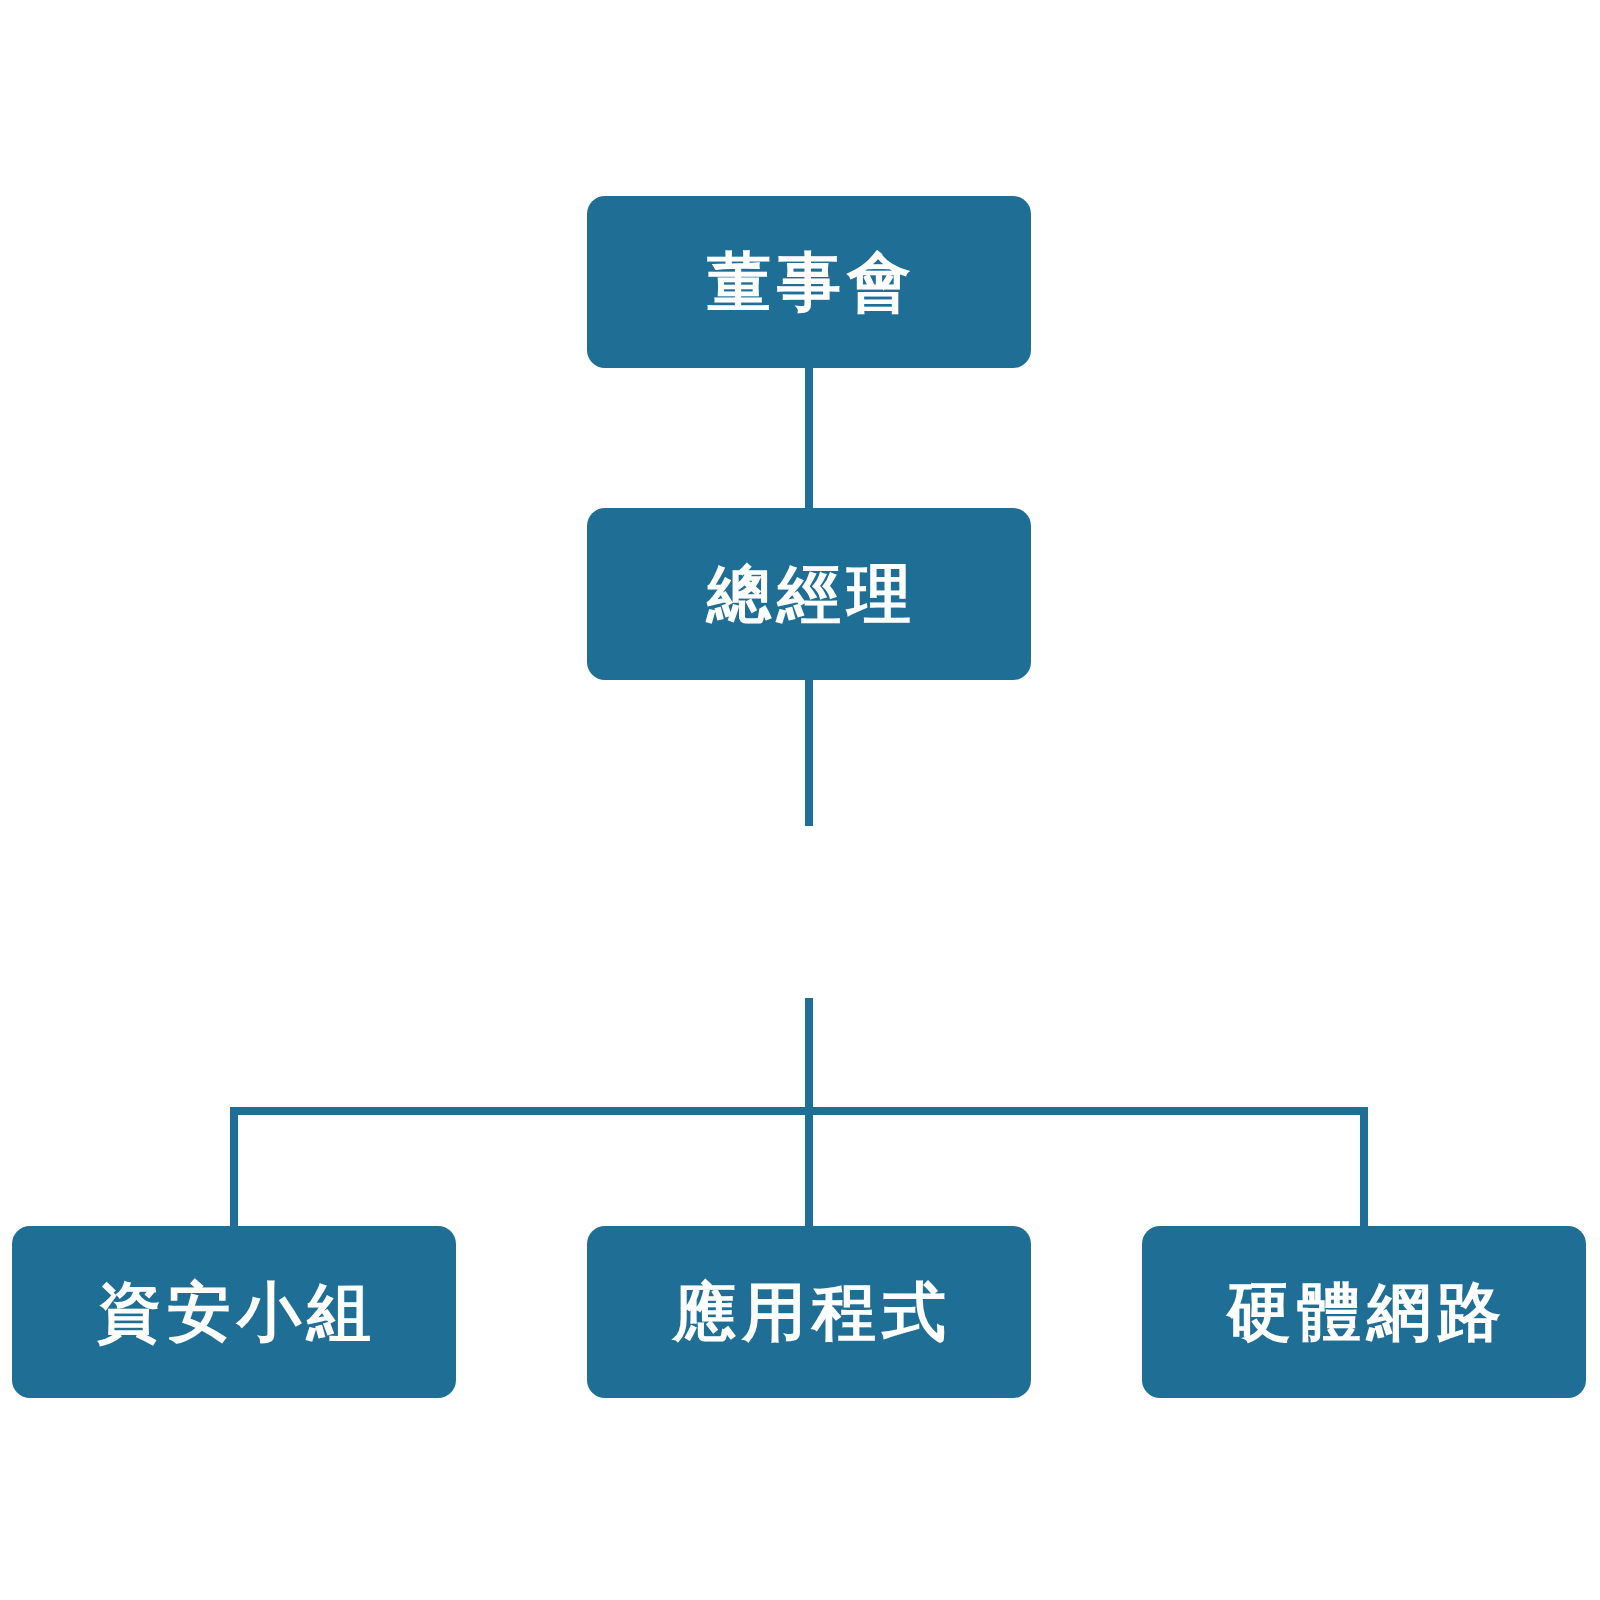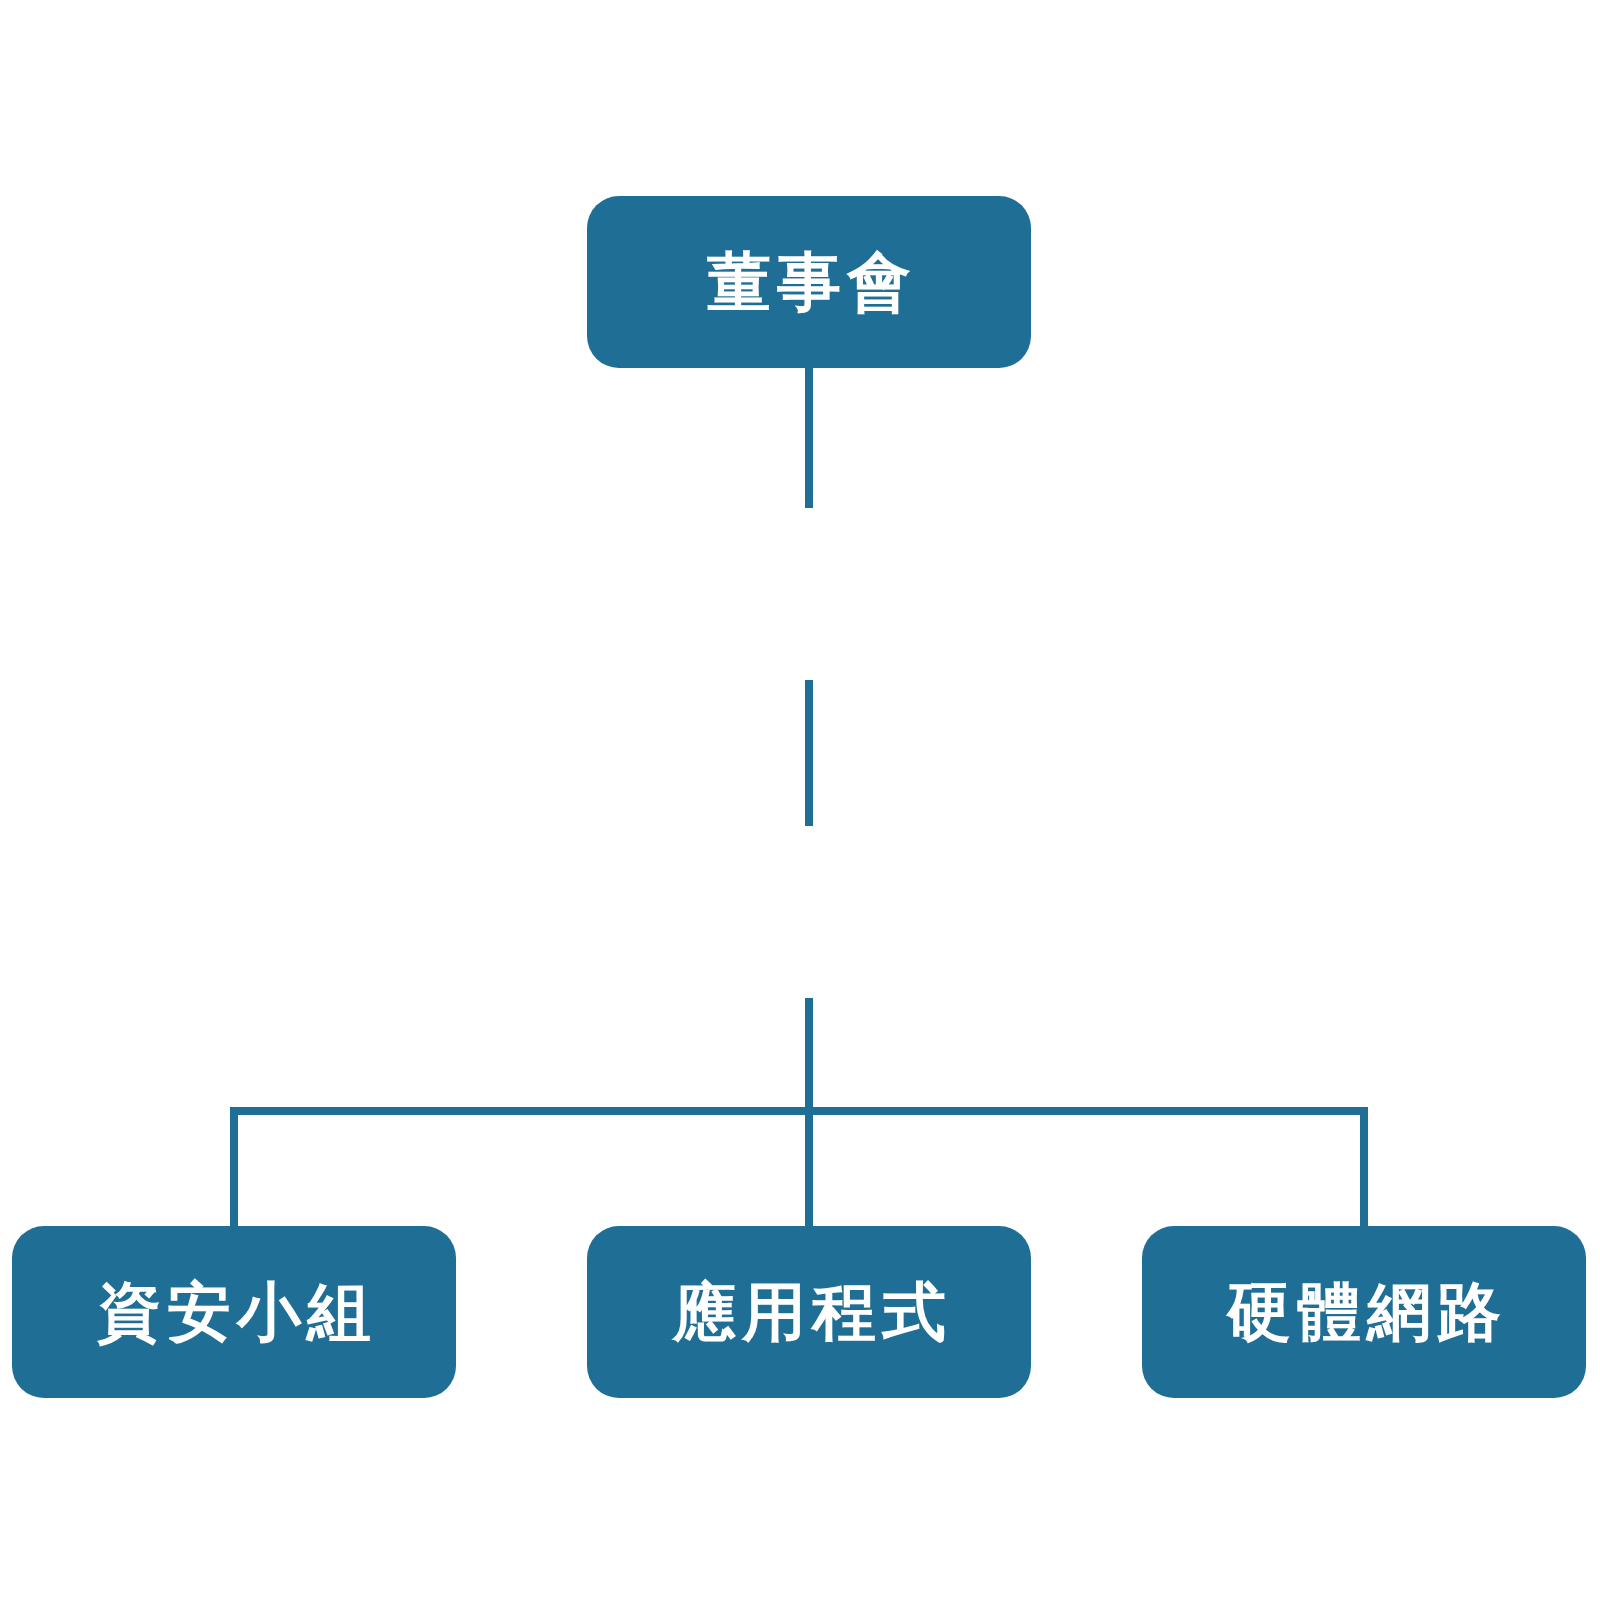--- a/index.html
+++ b/index.html
@@ -13,21 +13,21 @@
     position:relative;
     width:1600px;height:1600px;
     background:var(--bg);
     overflow:hidden;
     font-family:"DejaVu Sans", sans-serif;
   }
   .node{
     position:absolute;
     width:444px;height:172px;
     background:var(--node-fill);
-    border-radius:32px;
+    border-radius:18px;
     display:flex;align-items:center;justify-content:center;
   }
   .node-label{
     color:var(--node-text);
     font-size:64px;
     font-weight:bold;
     letter-spacing:6px;
     text-indent:6px;
     white-space:nowrap;
     line-height:1;
@@ -60,20 +60,23 @@
   <div class="edge edge-v seg-it-rail"></div>
   <div class="edge rail"></div>
   <div class="edge edge-v drop-left"></div>
   <div class="edge edge-v drop-center"></div>
   <div class="edge edge-v drop-right"></div>
 
   <div class="node pos-board">
     <span class="node-label">董事會</span>
   </div>
 
+  <div class="node pos-general-manager">
+    <span class="node-label">總經理</span>
+  </div>
 
 
   <div class="node pos-security-team">
     <span class="node-label">資安小組</span>
   </div>
 
   <div class="node pos-hardware-network">
     <span class="node-label">硬體網路</span>
   </div>
 

